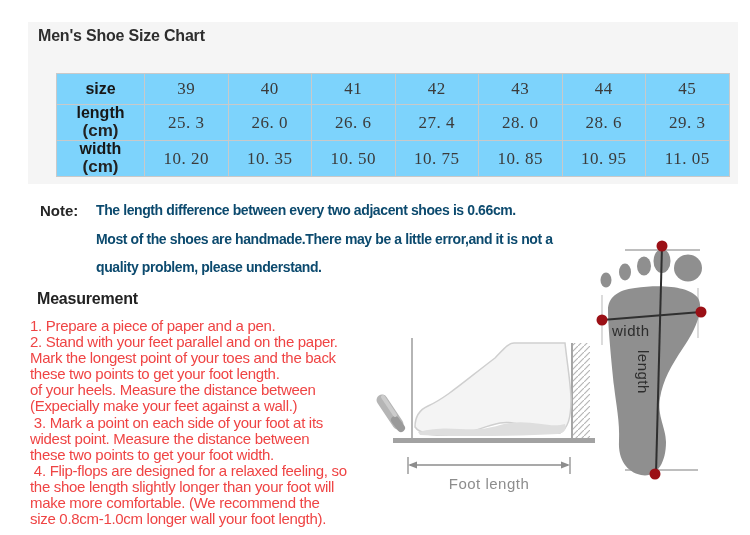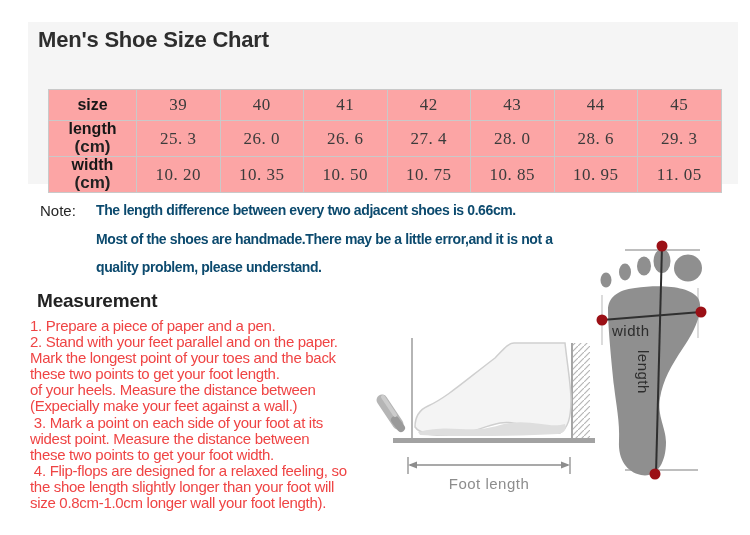--- a/index.html
+++ b/index.html
@@ -8,50 +8,50 @@
     background:#ffffff;
     font-family:"Liberation Sans", sans-serif;
     -webkit-font-smoothing:antialiased;
   }
   .card{
     position:absolute;left:28px;top:22px;width:710px;height:162px;
     background:#f5f5f5;
   }
   .page-title{
     position:absolute;left:38px;top:27px;
-    font-size:22px;font-weight:bold;color:#2e2e2e;letter-spacing:-0.2px;
+    font-size:16px;font-weight:bold;color:#2e2e2e;letter-spacing:-0.2px;
   }
   table.size-table{
-    position:absolute;left:48px;top:73px;
-    border-collapse:collapse;table-layout:fixed;background:#fca5a5;margin-top:16px;
+    position:absolute;left:56px;top:73px;
+    border-collapse:collapse;table-layout:fixed;background:#7dd3fc;
   }
   table.size-table th, table.size-table td{
     border:1px solid #c9c9c9;text-align:center;vertical-align:middle;padding:0;
   }
   tr.row-size{height:31px;}
   tr.row-data{height:36px;}
   .lbl{font-size:16px;font-weight:bold;color:#171717;line-height:1.05;}
   .unit{font-size:17px;font-weight:bold;color:#222;}
   td.val{
     font-family:"Liberation Serif", serif;
     font-size:17px;color:#3b3b3b;letter-spacing:0.5px;
   }
   .note-block{position:absolute;left:40px;top:196px;width:620px;}
   .note-label{
     position:absolute;left:0;top:6px;
-    font-size:15px;font-weight:normal;color:#262626;
+    font-size:15px;font-weight:bold;color:#262626;
   }
   .note-lines{position:absolute;left:56px;top:0;}
   .note-lines div{
     font-size:14px;font-weight:bold;color:#0c4a6e;
     line-height:28.5px;white-space:pre;letter-spacing:-0.4px;
   }
   .m-heading{
     position:absolute;left:37px;top:290px;
-    font-size:19px;font-weight:bold;color:#222222;letter-spacing:-0.2px;
+    font-size:16px;font-weight:bold;color:#222222;letter-spacing:-0.2px;
   }
   .instructions{position:absolute;left:30px;top:318px;}
   .instructions div{
     font-size:15px;line-height:16.1px;color:#ef4444;
     white-space:pre;letter-spacing:-0.3px;
   }
   .svg-side{position:absolute;left:368px;top:328px;}
   .svg-print{position:absolute;left:585px;top:228px;}
   svg text{font-family:"Liberation Sans", sans-serif;}
 </style>
@@ -129,20 +129,21 @@
   <div>2. Stand with your feet parallel and on the paper.</div>
   <div>Mark the longest point of your toes and the back</div>
   <div>these two points to get your foot length.</div>
   <div>of your heels. Measure the distance between</div>
   <div>(Expecially make your feet against a wall.)</div>
   <div> 3. Mark a point on each side of your foot at its</div>
   <div>widest point. Measure the distance between</div>
   <div>these two points to get your foot width.</div>
   <div> 4. Flip-flops are designed for a relaxed feeling, so</div>
   <div>the shoe length slightly longer than your foot will</div>
+  <div>make more comfortable. (We recommend the</div>
   <div>size 0.8cm-1.0cm longer wall your foot length).</div>
 </div>
 
 <svg class="svg-side" width="262" height="172" viewBox="0 0 262 172">
   <defs>
     <pattern id="hatch" width="6" height="6" patternUnits="userSpaceOnUse">
       <path d="M-1,7 L7,-1" stroke="#b6b6b6" stroke-width="1.2"></path>
     </pattern>
   </defs>
   <line x1="44" y1="10" x2="44" y2="112" stroke="#9c9c9c" stroke-width="1.5"></line>

